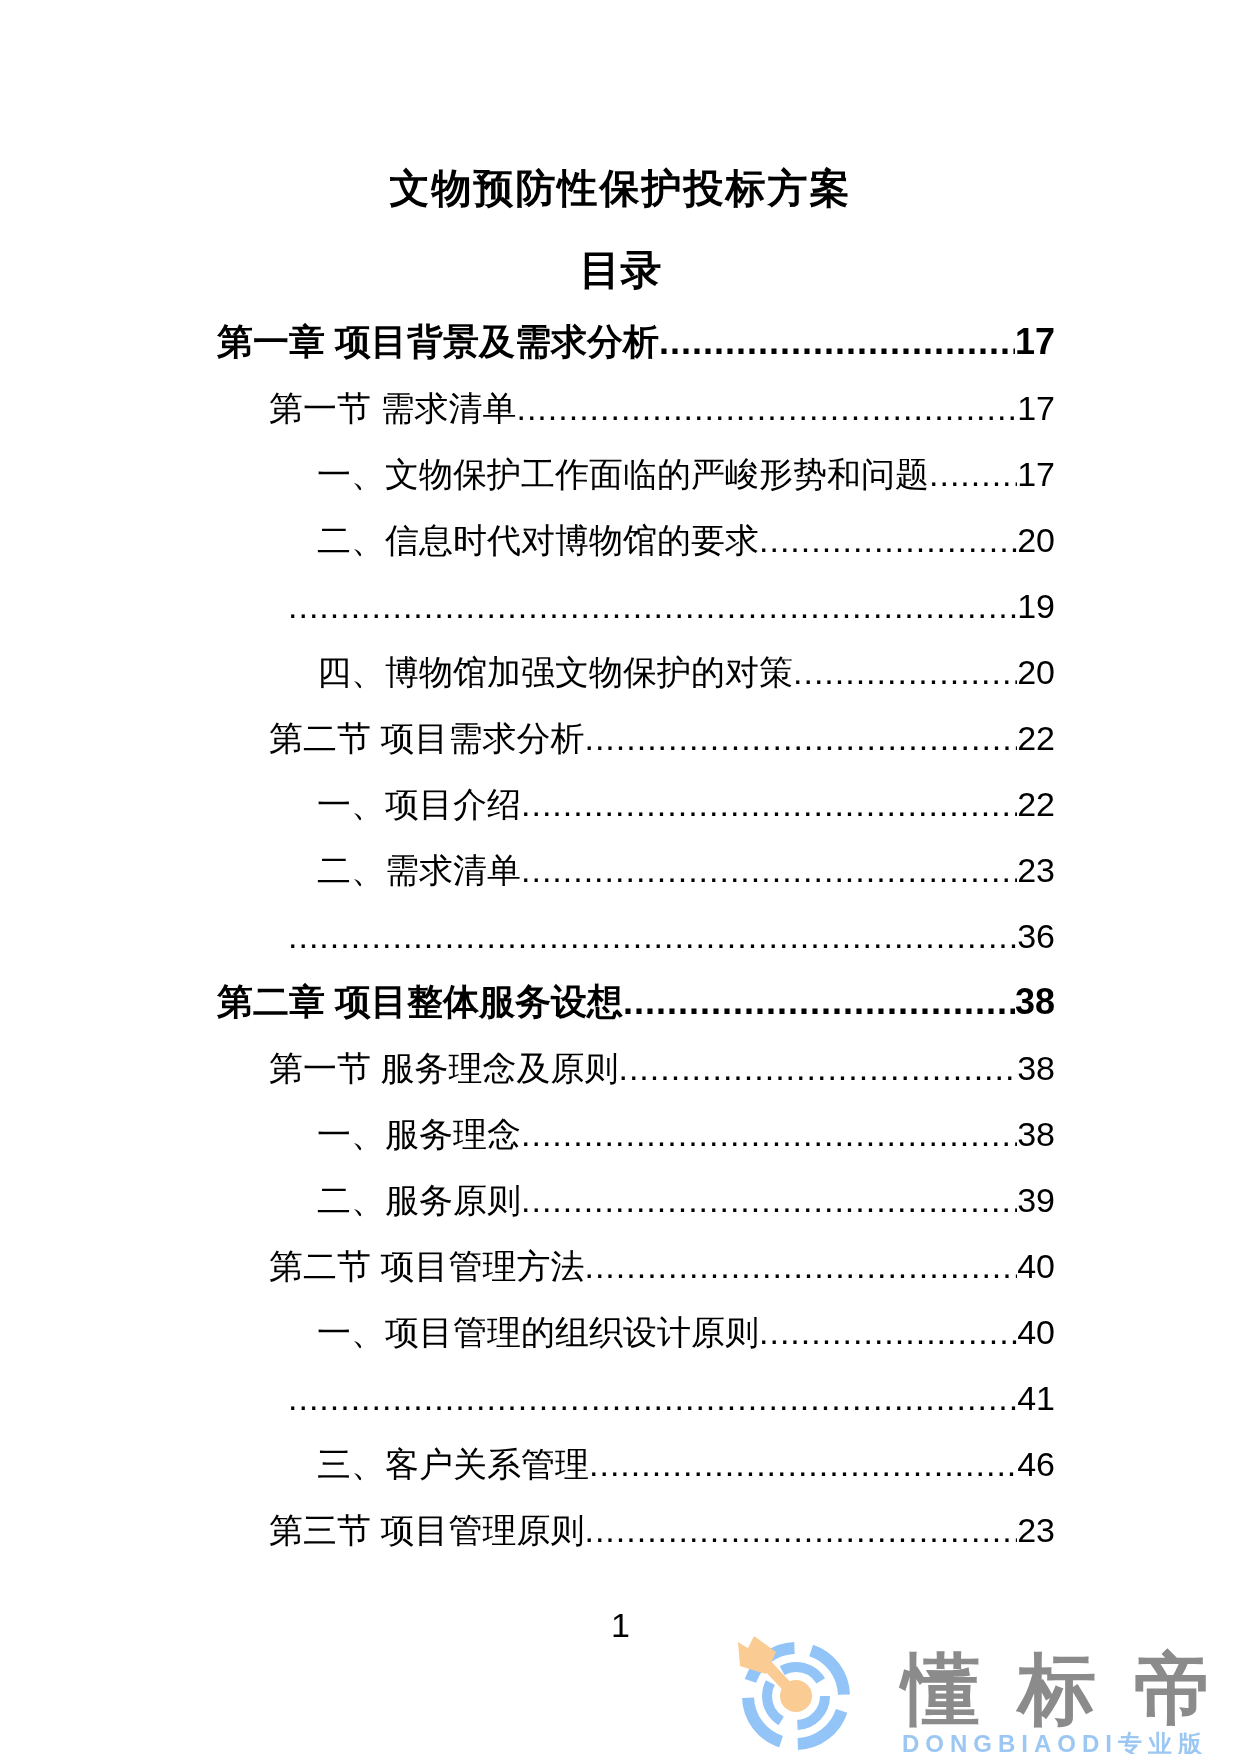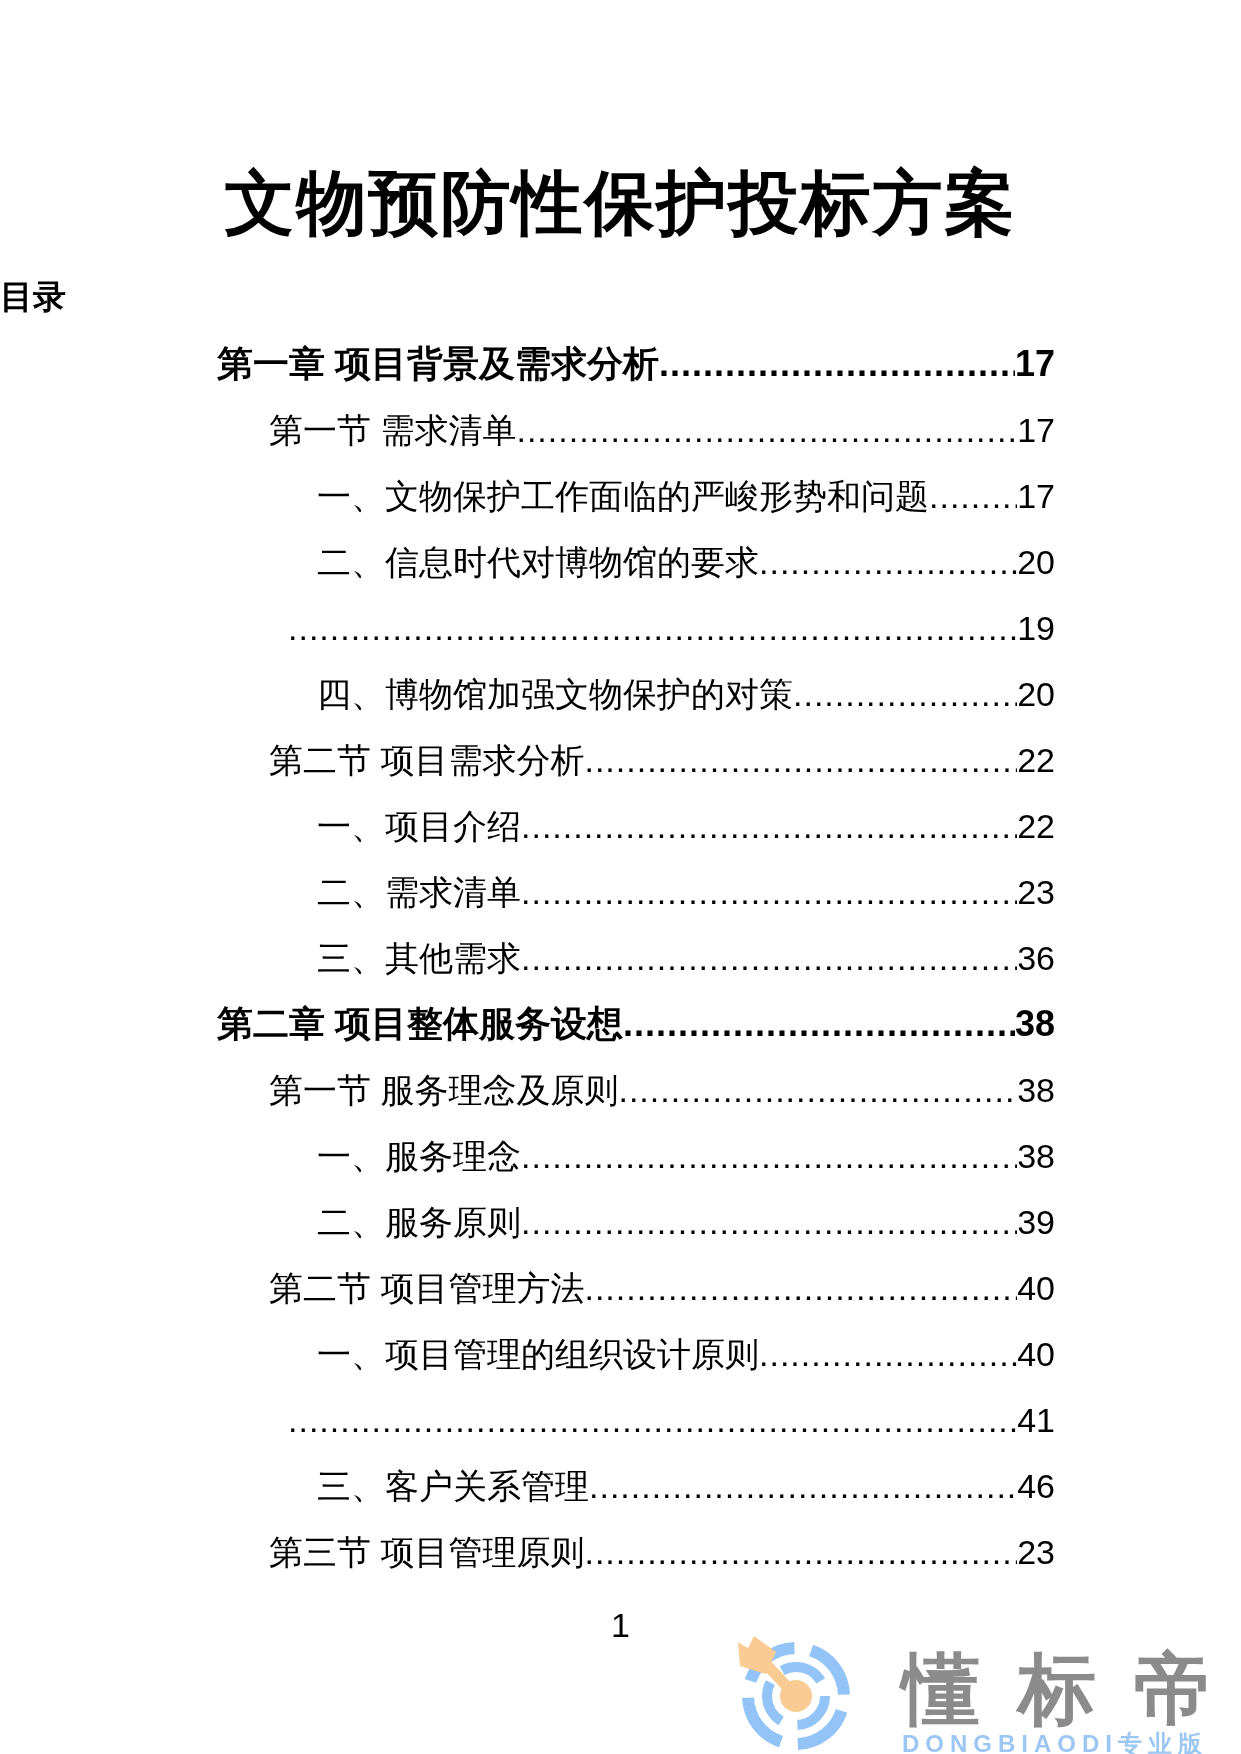--- a/index.html
+++ b/index.html
@@ -8,29 +8,29 @@
     width: 1241px;
     height: 1754px;
     background: #ffffff;
     overflow: hidden;
     font-family: "Liberation Sans", sans-serif;
     color: #000000;
   }
   .doc-title {
     padding-top: 168px;
     text-align: center;
-    font-size: 70px;
+    font-size: 40px;
     font-weight: bold;
     line-height: 1;
     letter-spacing: 2px;
   }
   .toc-heading {
     margin-top: 42px;
-    text-align: left;
-    font-size: 33px;
+    text-align: center;
+    font-size: 41px;
     font-weight: bold;
     line-height: 1;
   }
   .toc {
     margin: 18px 186px 0 188px;
   }
   .toc-row {
     display: flex;
     align-items: baseline;
     height: 66px;
@@ -134,21 +134,20 @@
         <span class="toc-label">一、项目介绍</span>
         <span class="toc-leader">....................................................................................................................................................................................</span>
         <span class="toc-page">22</span>
       </div>
       <div class="toc-row lvl-item">
         <span class="toc-label">二、需求清单</span>
         <span class="toc-leader">....................................................................................................................................................................................</span>
         <span class="toc-page">23</span>
       </div>
       <div class="toc-row lvl-item">
-        <span class="toc-label">三、其他需求</span>
         <span class="toc-leader">....................................................................................................................................................................................</span>
         <span class="toc-page">36</span>
       </div>
       <div class="toc-row lvl-chapter">
         <span class="toc-label">第二章 项目整体服务设想</span>
         <span class="toc-leader">....................................................................................................................................................................................</span>
         <span class="toc-page">38</span>
       </div>
       <div class="toc-row lvl-section">
         <span class="toc-label">第一节 服务理念及原则</span>

